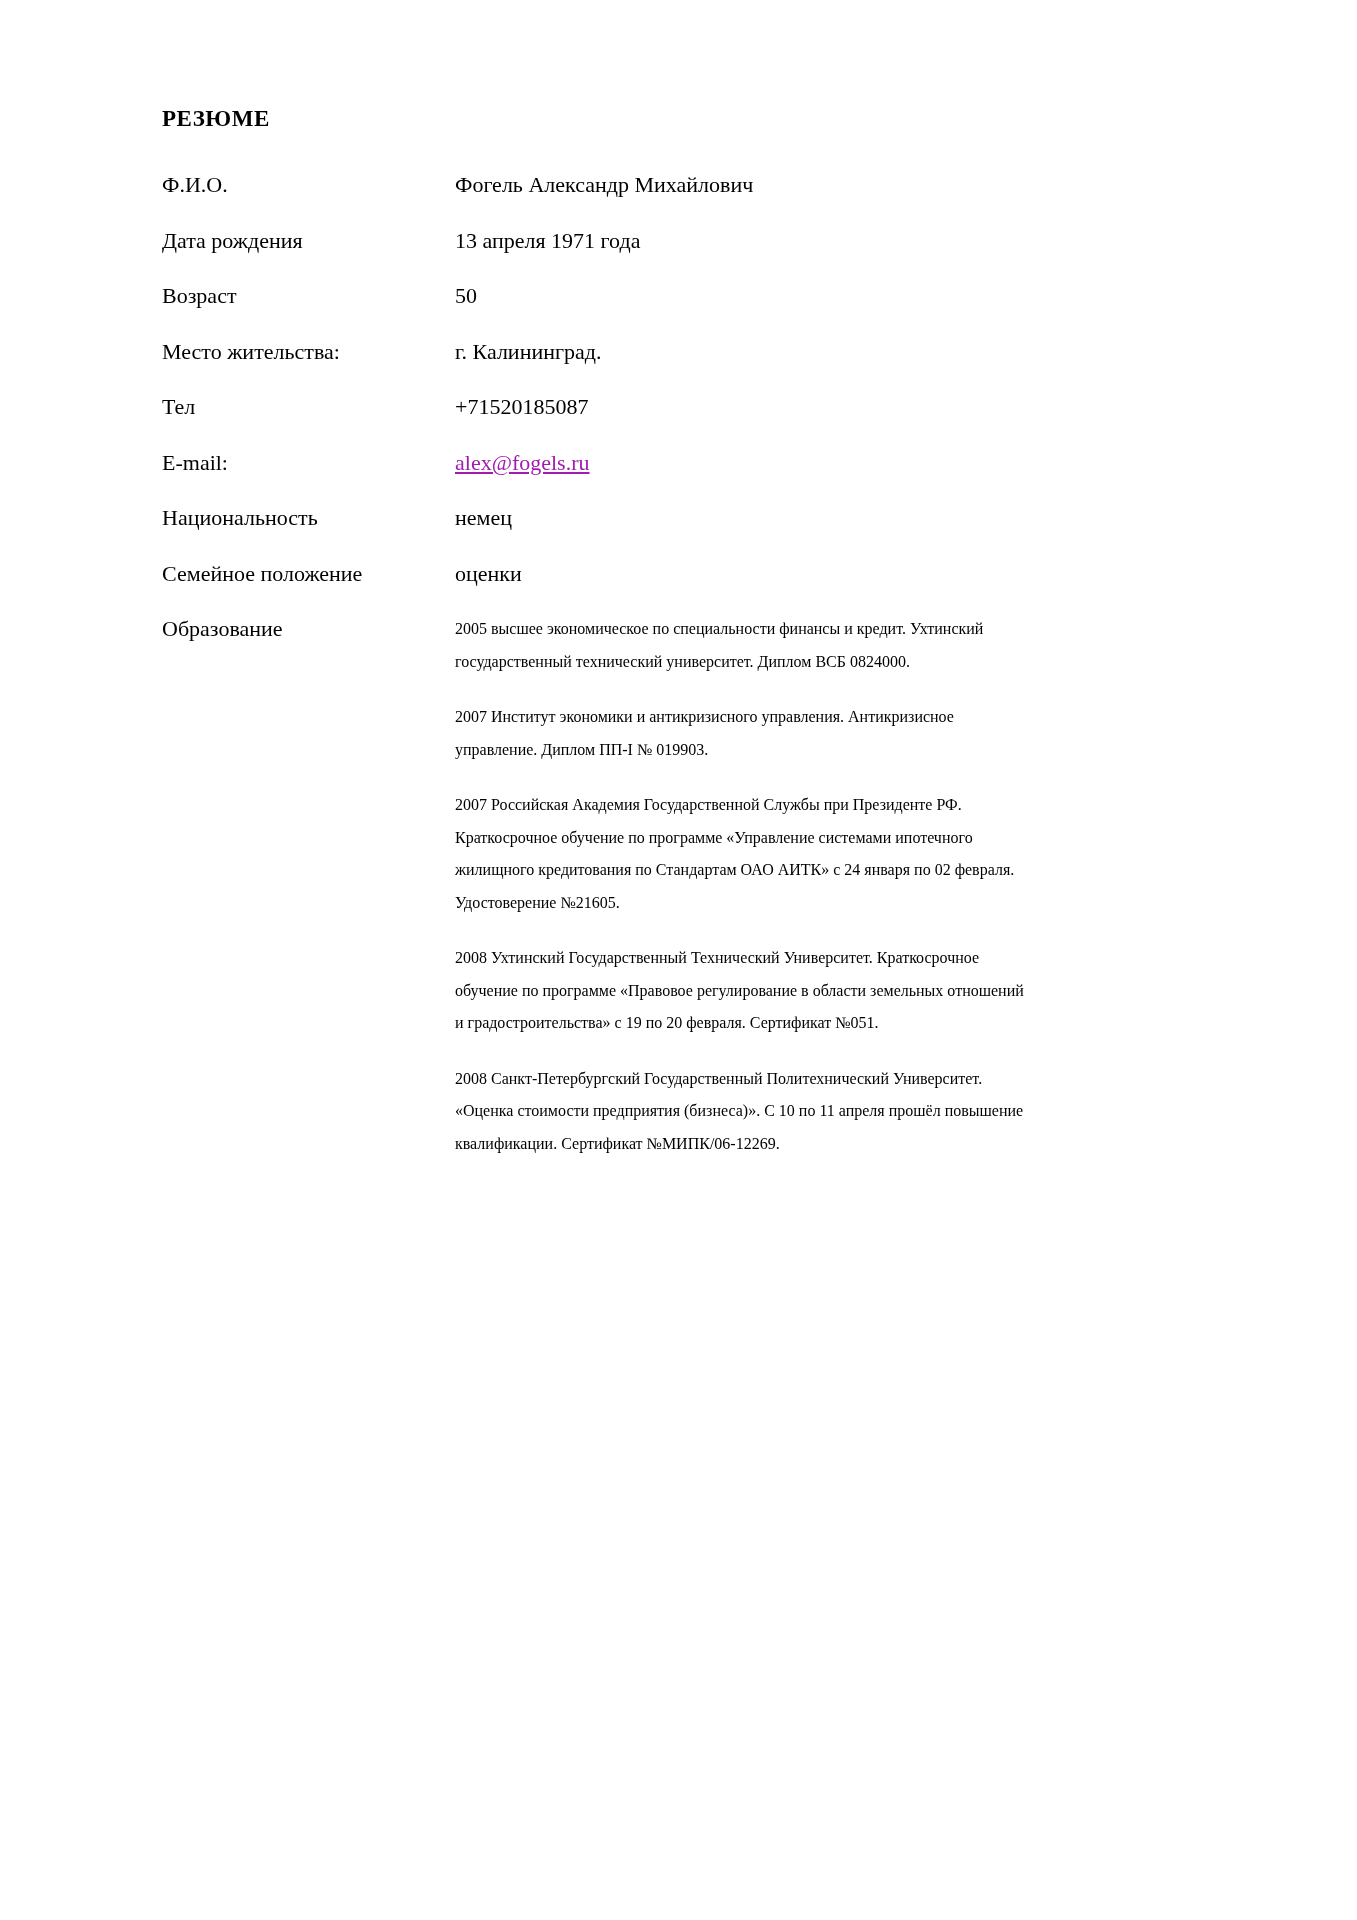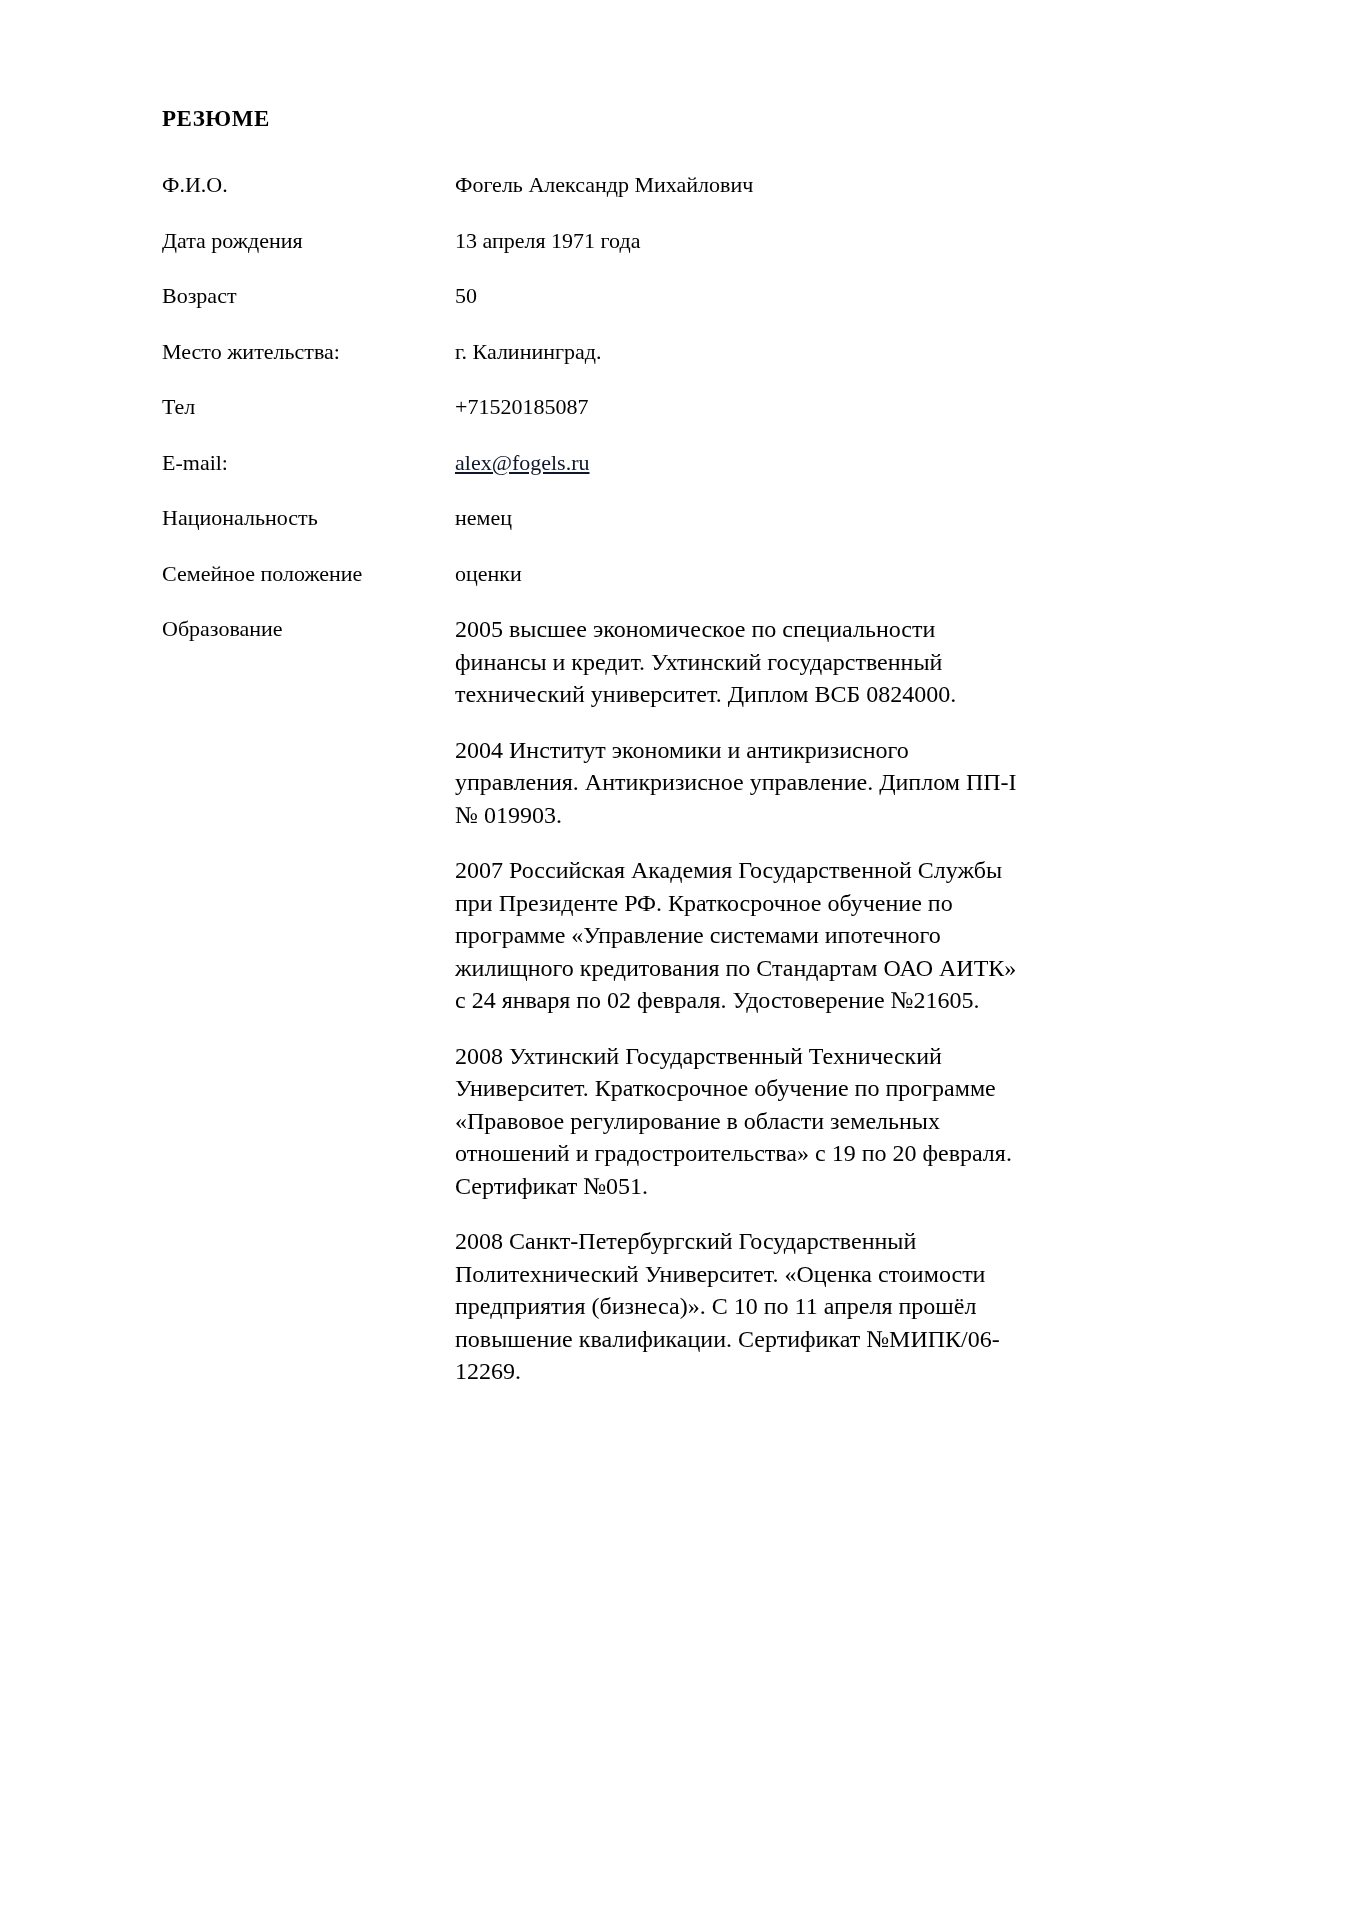--- a/index.html
+++ b/index.html
@@ -34,28 +34,28 @@
     justify-content:center;
   }
   .row .label{
     flex:0 0 293px;
     width:293px;
   }
   .row .value{
     width:591px;
   }
   a.email-link{
-    color:#0f172a;
+    color:#a21caf;
     text-decoration:underline;
     cursor:pointer;
   }
   .edu-entries{width:591px;}
   .edu-entry{
     margin:0 16px 23px 0;
-    font-size:24px;
+    font-size:16px;
     line-height:32.5px;
   }
   .edu-entry:last-child{margin-bottom:0;}
 </style>
 </head>
 <body>
 
 <div class="page">
   <div class="content">
 
@@ -100,21 +100,21 @@
 
     <div class="row">
       <div class="label">Семейное положение</div>
       <div class="value">оценки</div>
     </div>
 
     <div class="row">
       <div class="label">Образование</div>
       <div class="edu-entries">
         <p class="edu-entry">2005 высшее экономическое по специальности финансы и кредит. Ухтинский государственный технический университет. Диплом ВСБ 0824000.</p>
-        <p class="edu-entry">2004 Институт экономики и антикризисного управления. Антикризисное управление. Диплом ПП-I № 019903.</p>
+        <p class="edu-entry">2007 Институт экономики и антикризисного управления. Антикризисное управление. Диплом ПП-I № 019903.</p>
         <p class="edu-entry">2007 Российская Академия Государственной Службы при Президенте РФ. Краткосрочное обучение по программе «Управление системами ипотечного жилищного кредитования по Стандартам ОАО АИТК» с 24 января по 02 февраля. Удостоверение №21605.</p>
         <p class="edu-entry">2008 Ухтинский Государственный Технический Университет. Краткосрочное обучение по программе «Правовое регулирование в области земельных отношений и градостроительства» с 19 по 20 февраля. Сертификат №051.</p>
         <p class="edu-entry">2008 Санкт-Петербургский Государственный Политехнический Университет.  «Оценка стоимости предприятия (бизнеса)». С 10 по 11 апреля прошёл повышение квалификации. Сертификат №МИПК/06-12269.</p>
       </div>
     </div>
 
   </div>
 </div>
 
 </body></html>

